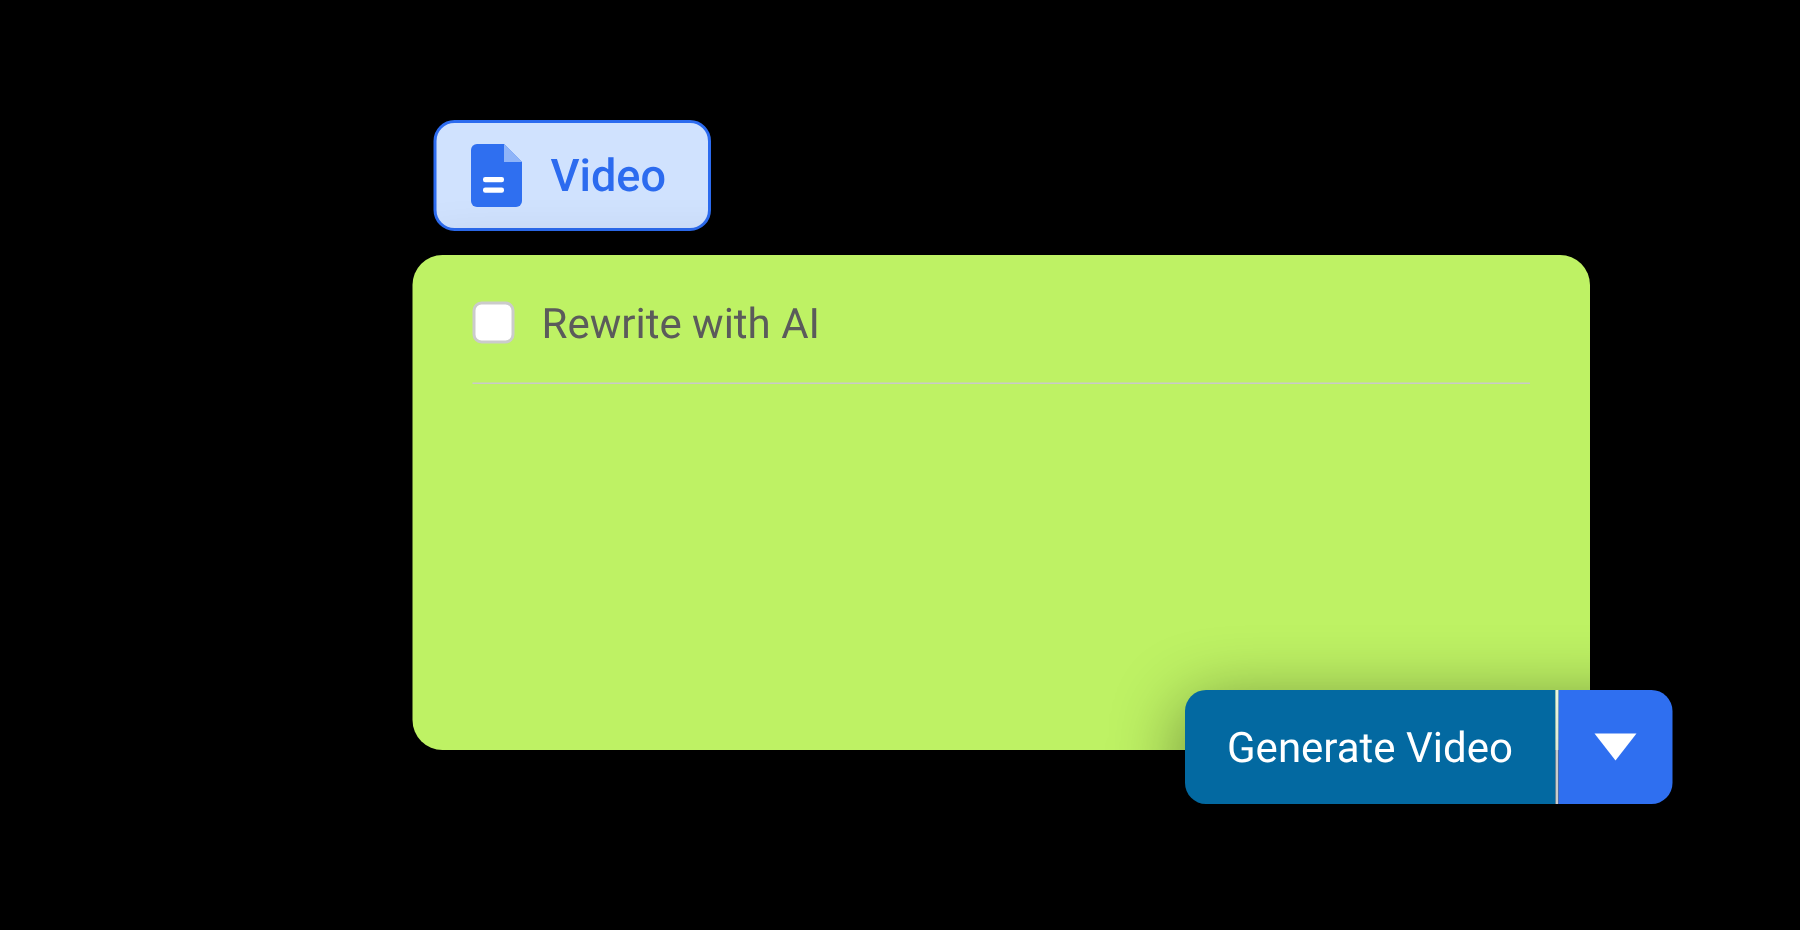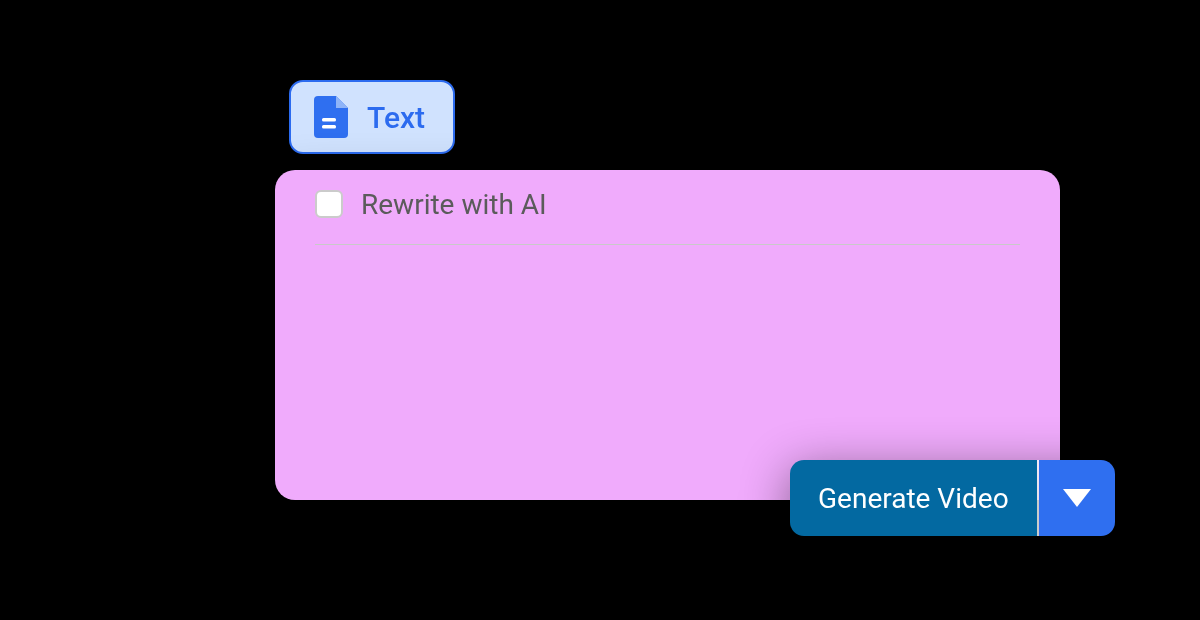--- a/index.html
+++ b/index.html
@@ -46,25 +46,25 @@
     font-weight: 500;
   }
 
   
   .panel {
     position: absolute;
     left: 275px;
     top: 170px;
     width: 785px;
     height: 330px;
-    background: #f0abfc;
+    background: #bef264;
     border-radius: 20px;
     box-shadow: 0 18px 50px rgba(0,0,0,0.45);
     box-sizing: border-box;
-    padding: 16px 40px 28px 40px;
+    padding: 27px 40px 28px 40px;
   }
   .row-rewrite {
     display: flex;
     align-items: center;
     gap: 18px;
     height: 36px;
   }
   .checkbox {
     width: 28px;
     height: 28px;
@@ -154,21 +154,21 @@
 
   <div class="text-tab">
     <span class="icon">
       <svg width="34" height="42" viewBox="0 0 34 42">
         <path d="M4 0 h18 l12 12 v26 a4 4 0 0 1 -4 4 H4 a4 4 0 0 1 -4 -4 V4 a4 4 0 0 1 4 -4 z" fill="#2F6FF0"></path>
         <path d="M22 0 v12 h12 z" fill="#8FB4F8"></path>
         <rect x="8" y="22" width="14" height="3.5" rx="1.5" fill="#fff"></rect>
         <rect x="8" y="29" width="14" height="3.5" rx="1.5" fill="#fff"></rect>
       </svg>
     </span>
-    <span class="label">Text</span>
+    <span class="label">Video</span>
   </div>
 
   <div class="panel">
     <div class="row-rewrite">
       <div class="checkbox"></div>
       <div class="rewrite-label">Rewrite with AI</div>
     </div>
     <div class="divider"></div>
     <textarea class="textarea" value="" style=""></textarea>
   </div>

